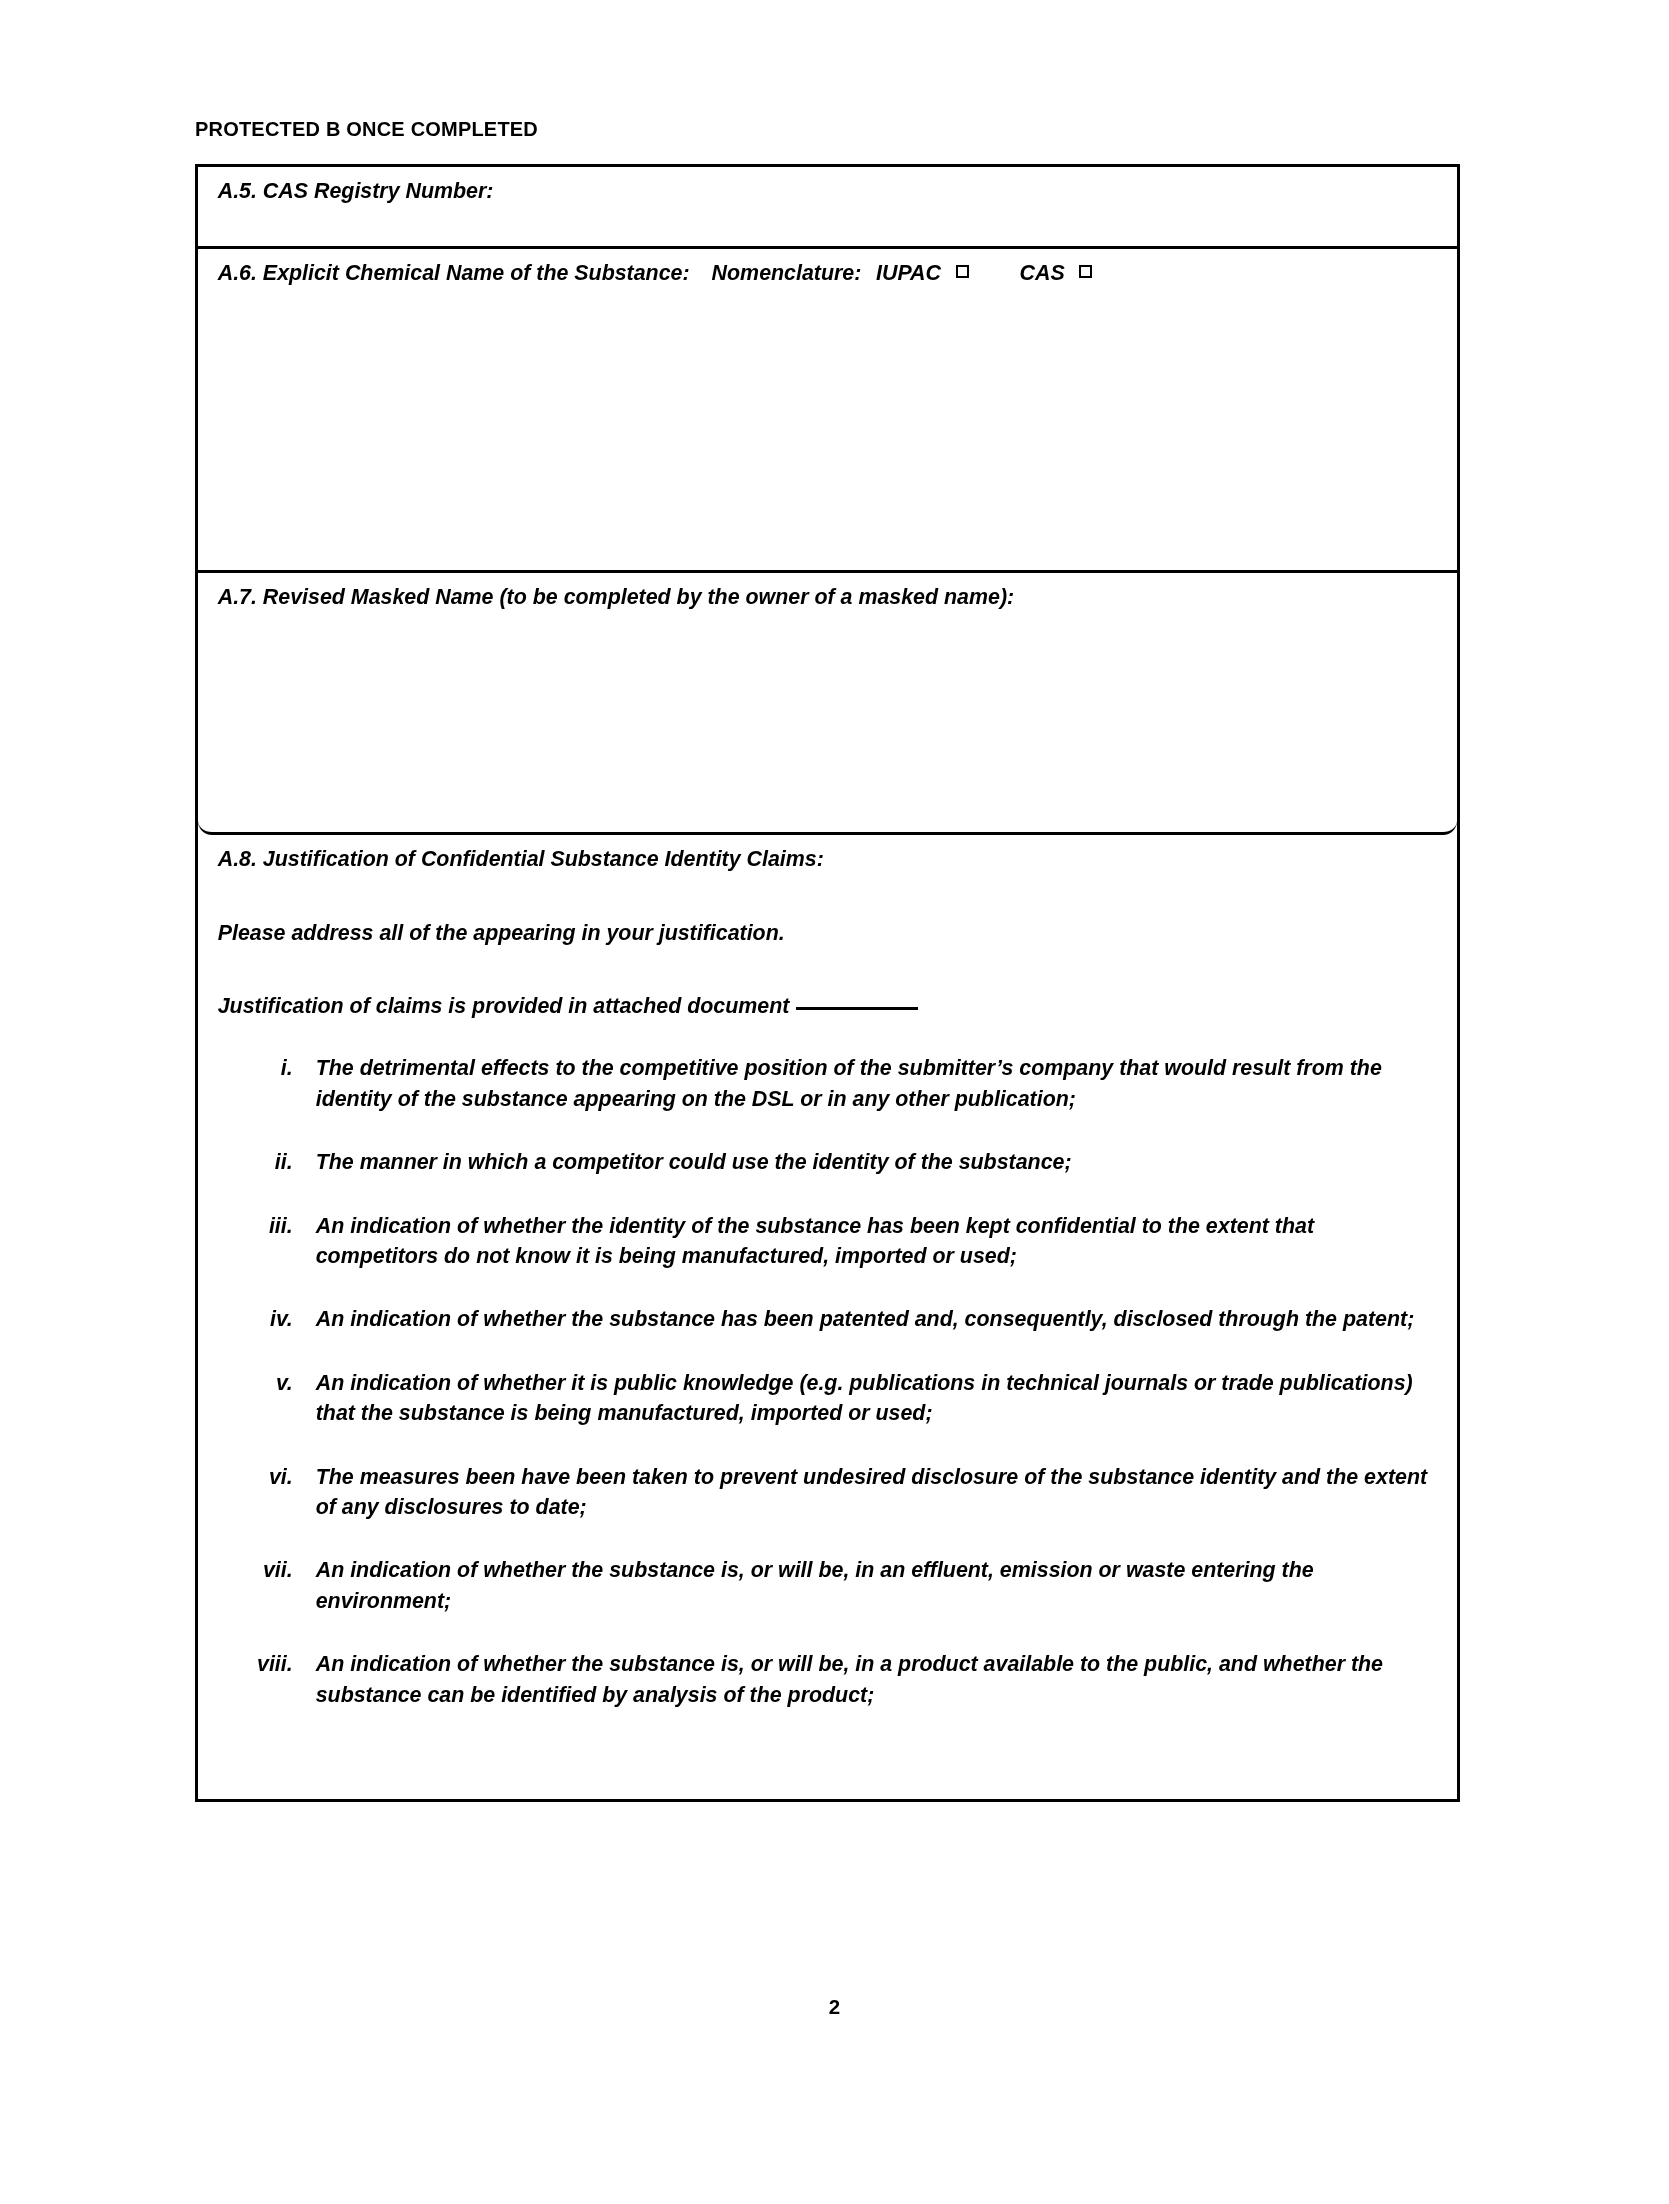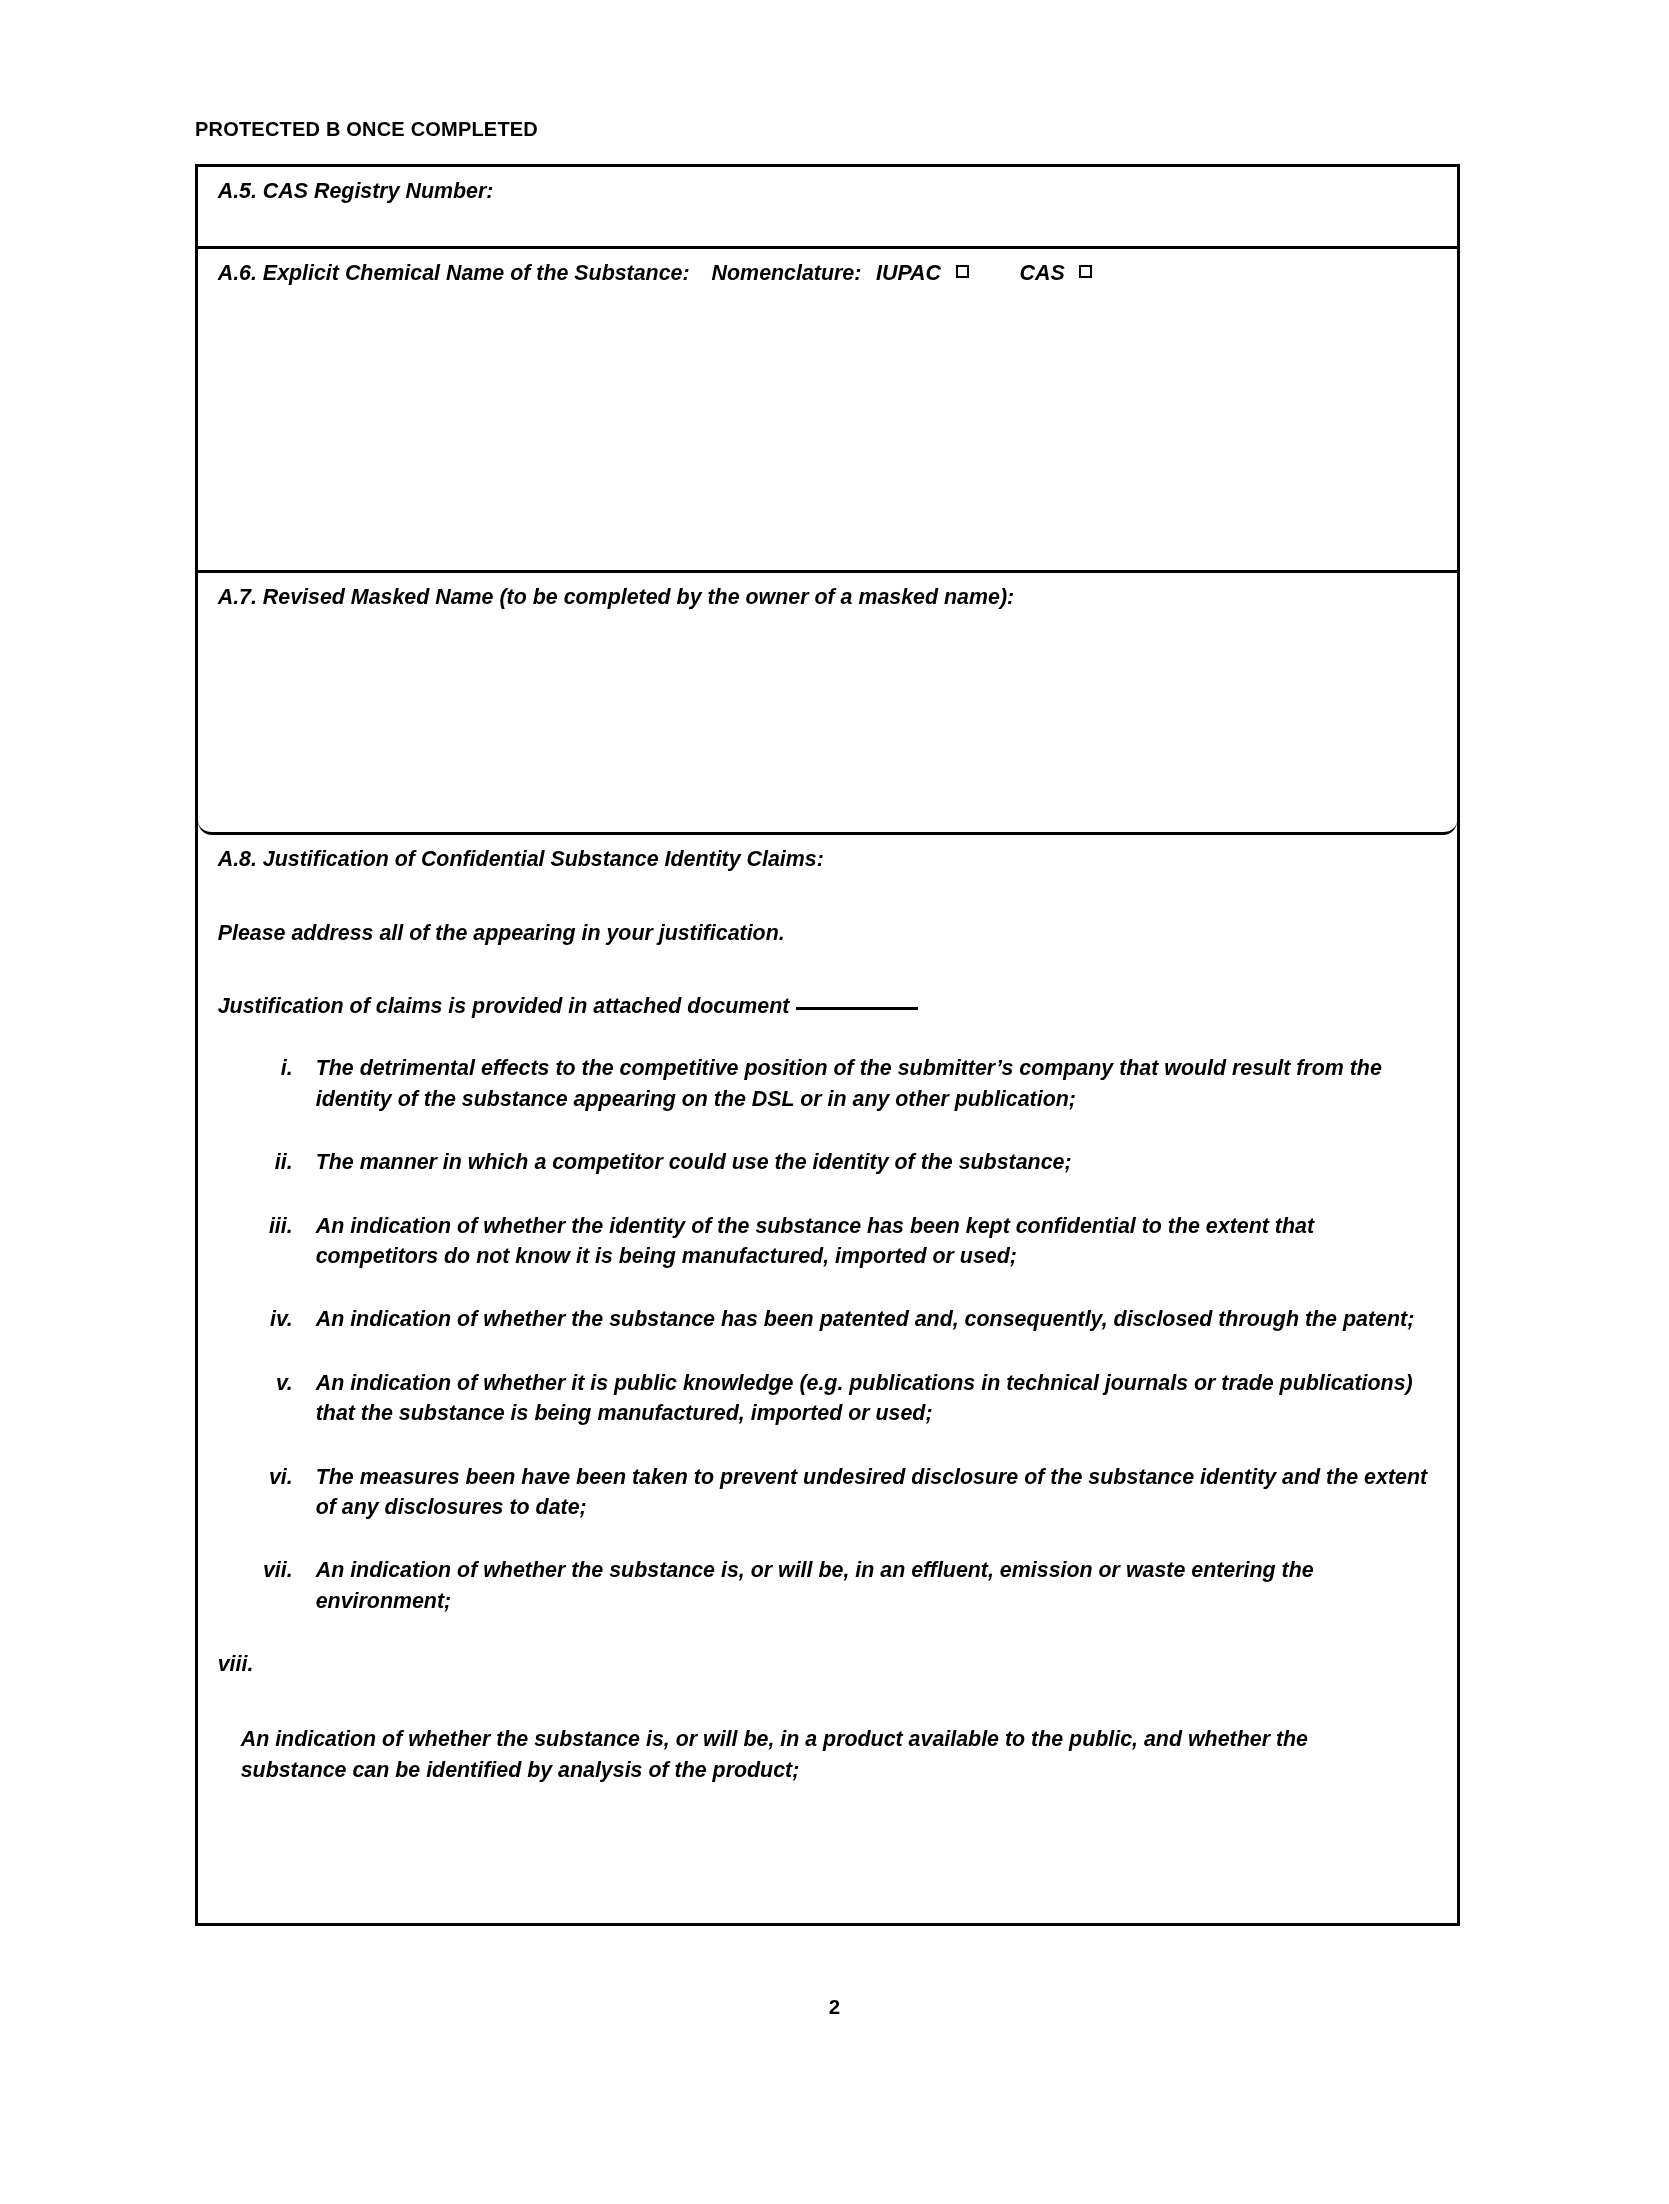--- a/index.html
+++ b/index.html
@@ -52,21 +52,21 @@
     position: relative;
     font-style: italic;
   }
   .form-row:last-child {
     border-bottom: none;
   }
 
   .row-a5 { height: 82px; }
   .row-a6 { height: 324px; }
   .row-a7 { height: 262px; border-radius: 14px; }
-  .row-a8 { height: 1088px; }
+  .row-a8 { height: 964px; }
 
   .cell-pad {
     padding: 11px 0 0 19.7px;
   }
 
   .field-label {
     font-size: 21.4px;
     font-weight: bold;
     line-height: 1.28;
     white-space: nowrap;
@@ -121,21 +121,21 @@
   .claims-list {
     margin: 33px 0 0 0;
     padding: 0;
     list-style: none;
   }
   .claim-item {
     display: flex;
     align-items: flex-start;
     margin-bottom: 33px;
   }
-  .claim-item:last-child { margin-bottom: 12px; flex-direction: column; }
+  .claim-item:last-child { margin-bottom: 12px; }
   .claim-num {
     flex: 0 0 75px;
     text-align: right;
     font-size: 21.4px;
     font-weight: bold;
     line-height: 1.42;
     padding-right: 0;
   }
   .claim-text {
     flex: 1 1 auto;

